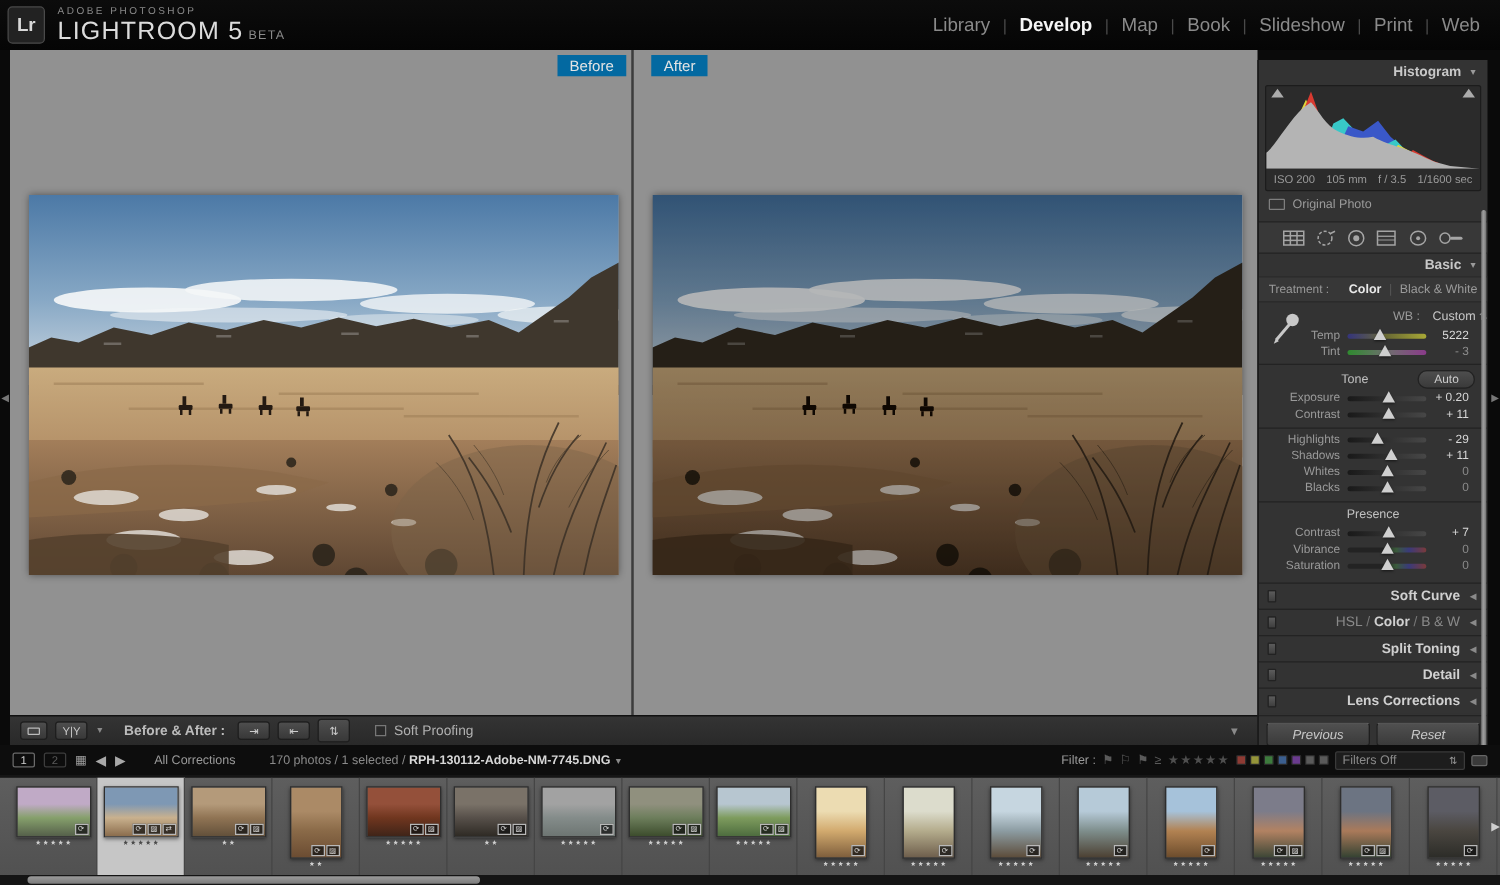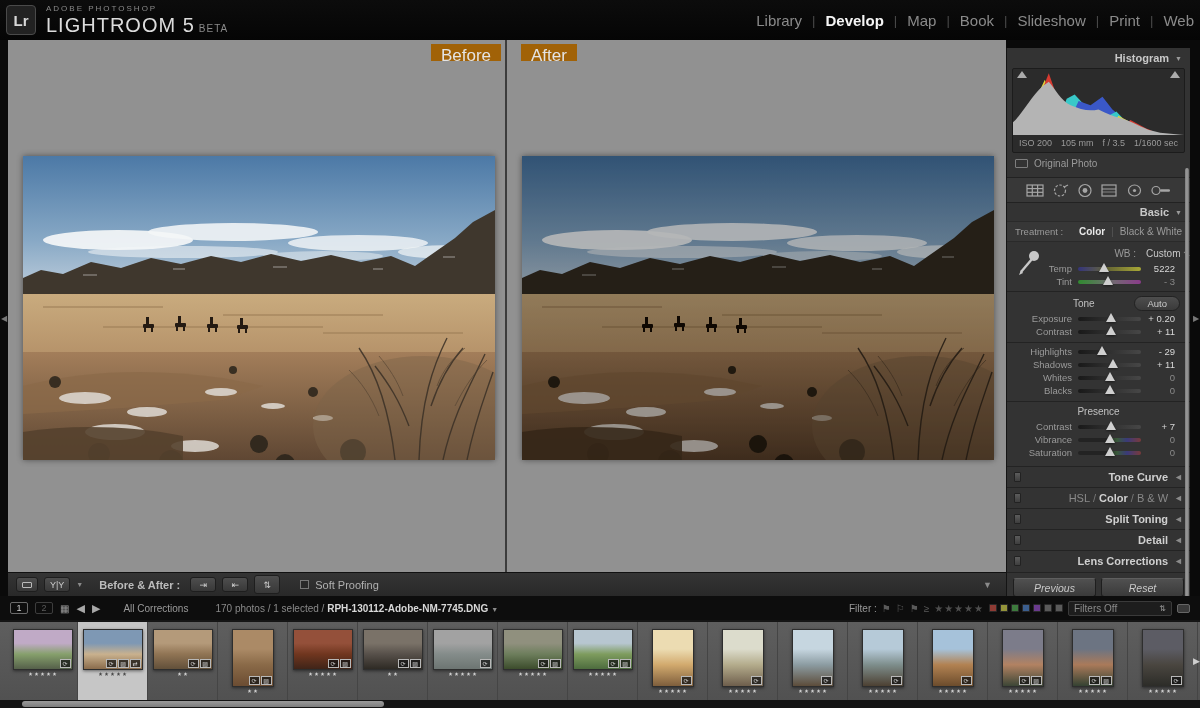--- a/index.html
+++ b/index.html
@@ -10,36 +10,36 @@
   
   .topbar { position:absolute; left:0; top:0; width:1200px; height:40px;
     background:linear-gradient(#0c0c0c,#050505); display:flex; align-items:center; }
   .logo-box { width:30px; height:30px; margin:0 10px 0 6px; background:#222;
     border:1px solid #4a4a4a; border-radius:4px; color:#d8d8d8; font-weight:bold;
     font-size:15px; display:flex; align-items:center; justify-content:center; }
   .brand { line-height:1; }
   .brand-top { font-size:8px; letter-spacing:2px; color:#8a8a8a; margin-bottom:2px; }
   .brand-main { font-size:20px; color:#dcdcdc; letter-spacing:1px; }
   .brand-beta { font-size:10px; color:#8a8a8a; letter-spacing:1px; margin-left:4px; }
-  .module-picker { margin-left:auto; margin-right:6px; display:flex; align-items:center; gap:10px; }
+  .module-picker { margin-left:auto; margin-right:16px; display:flex; align-items:center; gap:10px; }
   .module-item { color:#8a8a8a; font-size:15px; cursor:pointer; }
   .module-item.active { color:#f5f5f5; font-weight:bold; }
   .module-sep { color:#4a4a4a; font-size:13px; }
 
   
   .main-row { position:absolute; left:0; top:40px; width:1200px; height:556px; }
   .edge-strip { position:absolute; top:0; width:8px; height:556px; background:#0a0a0a;
     color:#777; font-size:8px; display:flex; align-items:center; justify-content:center; }
   .edge-left { left:0; } .edge-right { left:1192px; width:8px; }
   .content { position:absolute; left:8px; top:0; width:998px; height:532px; background:#919191; }
   .pane { position:absolute; top:0; height:532px; }
   .pane-before { left:0; width:499px; border-right:2px solid #3c3c3c; }
   .pane-after  { left:501px; width:497px; }
-  .pane-label { position:absolute; top:4px; height:17px; padding:2px 10px; background:#a16207;
-    color:#e4e4e4; font-size:17px; }
+  .pane-label { position:absolute; top:4px; height:17px; padding:2px 10px; background:#0369a1;
+    color:#e4e4e4; font-size:12px; }
   .pane-before .pane-label { right:4px; }
   .pane-after  .pane-label { left:12px; }
   .photo-wrap { position:absolute; top:116px; width:472px; height:304px;
     box-shadow:0 0 6px rgba(0,0,0,.45); }
   .pane-before .photo-wrap { left:15px; }
   .pane-after  .photo-wrap { left:13px; }
   .photo-wrap svg { display:block; width:472px; height:304px; }
   .after-fx { filter:brightness(.72) saturate(.95) contrast(1.1); }
 
   
@@ -537,21 +537,21 @@
                 <div class="thumb" style="left: 50%;"></div>
               </div>
               <span class="sval">0</span>
             </div>
           </div>
       </div>
 
       <div id="collapsed-panels" style="margin-top:3px">
           <div class="cpanel">
             <span class="cp-toggle"></span>
-            <span class="cp-label"><span>Tone Curve</span></span>
+            <span class="cp-label"><span>Soft Curve</span></span>
             <span class="cp-arrow">◄</span>
           </div>
           <div class="cpanel">
             <span class="cp-toggle"></span>
             <span class="cp-label"><span class="dim">HSL</span><span class="sep">/</span><span>Color</span><span class="sep">/</span><span class="dim">B &amp; W</span></span>
             <span class="cp-arrow">◄</span>
           </div>
           <div class="cpanel">
             <span class="cp-toggle"></span>
             <span class="cp-label"><span>Split Toning</span></span>

